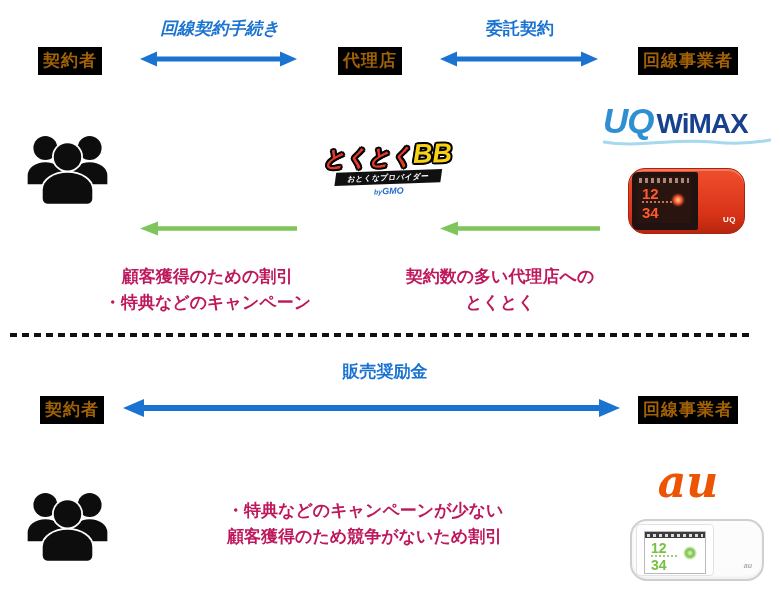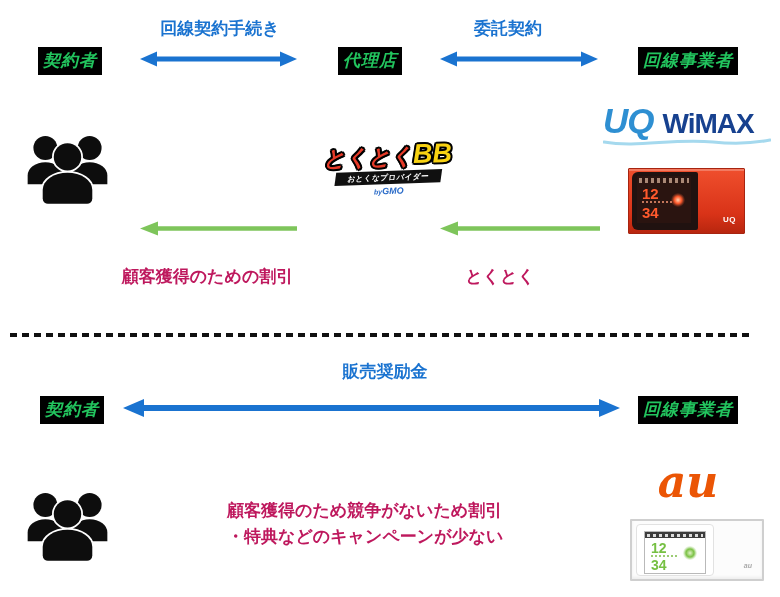--- a/index.html
+++ b/index.html
@@ -4,22 +4,22 @@
 <style>
   html,body{margin:0;padding:0;background:#fff;}
   #stage{
     position:relative;width:780px;height:597px;background:#fff;overflow:hidden;
     font-family:"Liberation Sans","DejaVu Sans",sans-serif;color:#111;
   }
   .abs{position:absolute;}
 
   
   .actor-box{
-    background:#000;color:#22c55e;font-weight:bold;font-size:17px;
-    padding:3px 5px;line-height:1.3;letter-spacing:1px;white-space:nowrap;font-style:italic;
+    background:#000;color:#a16207;font-weight:bold;font-size:17px;
+    padding:3px 5px;line-height:1.3;letter-spacing:1px;white-space:nowrap;
   }
 
   
   .arrow-label{
     color:#1a73d0;font-weight:bold;font-size:17px;text-align:center;white-space:nowrap;
   }
 
   
   .caption{font-size:17px;font-weight:bold;line-height:26px;color:#be185d;}
   .caption.center{text-align:center;}
@@ -47,31 +47,31 @@
     margin:2px auto 0;width:106px;background:#101010;color:#fff;
     font-size:7.5px;font-weight:bold;letter-spacing:.5px;
     transform:skewX(-10deg);padding:1.5px 0;white-space:nowrap;
   }
   .tk-byline{margin-top:3px;color:#2a6bc8;font-weight:bold;font-style:italic;font-size:9px;line-height:1;}
   .tk-byline .by{font-size:7px;}
 
   
   .uqwimax{width:168px;height:42px;white-space:nowrap;}
   .uq-txt{font-weight:bold;font-size:35px;color:#2e8fd2;font-style:italic;letter-spacing:-1px;line-height:1;vertical-align:baseline;}
-  .wimax-txt{font-weight:bold;font-size:28px;color:#17418f;letter-spacing:-1px;line-height:1;vertical-align:baseline;margin-left:9px;}
+  .wimax-txt{font-weight:bold;font-size:28px;color:#17418f;letter-spacing:-1px;line-height:1;vertical-align:baseline;margin-left:3px;}
   .uq-wave{position:absolute;left:0;bottom:-4px;}
 
   
   .au-logo{
     width:90px;text-align:center;color:#eb5505;font-weight:bold;font-style:italic;
     font-size:44px;line-height:1;font-family:"DejaVu Serif","Liberation Serif",serif;
   }
 
   
-  .device{border-radius:1px;}
+  .device{border-radius:17px;}
   .device-uq{
     width:115px;height:64px;
     background:linear-gradient(180deg,#ef4f2d 0%,#d93318 70%,#b8260e 100%);
     border:1px solid #a72410;box-shadow:inset 0 2px 0 rgba(255,255,255,.25);
   }
   .uq-dark{position:absolute;left:3px;top:3px;bottom:3px;width:66px;background:#201210;border-radius:6px 2px 2px 6px;}
   .uq-screen{position:absolute;left:5px;top:4px;width:54px;height:47px;background:#2a1410;}
   .screen-statusbar{position:absolute;left:2px;top:2px;right:2px;height:5px;
     background:repeating-linear-gradient(90deg,#caa58f 0 3px,transparent 3px 6px);opacity:.8;}
   .uq-num{position:absolute;left:5px;color:#ff5a2d;font-weight:bold;font-size:15px;line-height:1;}
@@ -98,22 +98,22 @@
   .au-minirow{position:absolute;left:6px;top:23px;width:28px;height:2px;
     background:repeating-linear-gradient(90deg,#9ccc74 0 2px,transparent 2px 4px);}
   .glow-green{right:8px;top:14px;background:radial-gradient(circle,#e2f3c9 0%,#7ac143 40%,rgba(122,193,67,.25) 62%,transparent 78%);}
   .au-brandtag{position:absolute;right:10px;bottom:10px;color:#a9a9a9;font-size:7px;font-style:italic;font-weight:bold;}
 </style>
 </head>
 <body>
 
 <div id="stage">
 
-  <div class="abs arrow-label" style="left:140px;top:17px;width:160px;">回線契約手続き</div>
-  <div class="abs arrow-label" style="left:428px;top:17px;width:160px;">委託契約</div>
+  <div class="abs arrow-label" style="left:140px;top:17px;width:160px;font-style:italic;">回線契約手続き</div>
+  <div class="abs arrow-label" style="left:440px;top:17px;width:160px;">委託契約</div>
 
   <div class="abs actor-box" style="left:38px;top:47px;">契約者</div>
   <div class="abs actor-box" style="left:338px;top:47px;">代理店</div>
   <div class="abs actor-box" style="left:638px;top:47px;">回線事業者</div>
 
   <svg class="abs" style="left:140px;top:51px;" width="157" height="16" viewBox="0 0 157 16">
     <line x1="14" y1="8" x2="143" y2="8" stroke="#1a73d0" stroke-width="5"></line>
     <polygon points="0,8 17,0.5 17,15.5" fill="#1a73d0"></polygon>
     <polygon points="157,8 140,0.5 140,15.5" fill="#1a73d0"></polygon>
   </svg>
@@ -166,22 +166,24 @@
     <line x1="15" y1="7.5" x2="157" y2="7.5" stroke="#7ec55b" stroke-width="4.5"></line>
     <polygon points="0,7.5 18,0.5 18,14.5" fill="#7ec55b"></polygon>
   </svg>
   <svg class="abs" style="left:440px;top:221px;" width="160" height="15" viewBox="0 0 160 15">
     <line x1="15" y1="7.5" x2="160" y2="7.5" stroke="#7ec55b" stroke-width="4.5"></line>
     <polygon points="0,7.5 18,0.5 18,14.5" fill="#7ec55b"></polygon>
   </svg>
 
   <div class="abs caption center" style="left:100px;top:264px;width:215px;">
     <div>顧客獲得のための割引</div>
+    <div>・特典などのキャンペーン</div>
   </div>
   <div class="abs caption center" style="left:400px;top:264px;width:200px;">
+    <div>契約数の多い代理店への</div>
     <div>とくとく</div>
   </div>
 
   <div class="abs divider" style="left:10px;top:333px;width:740px;"></div>
 
   <div class="abs arrow-label" style="left:300px;top:360px;width:170px;">販売奨励金</div>
 
   <div class="abs actor-box" style="left:40px;top:396px;">契約者</div>
   <div class="abs actor-box" style="left:638px;top:396px;">回線事業者</div>
 
@@ -194,22 +196,22 @@
   <svg class="abs" style="left:25px;top:488px;" width="85" height="73" viewBox="0 0 96 82">
     <circle cx="23" cy="19" r="13.5" fill="#0d0d0d"></circle>
     <circle cx="73" cy="19" r="13.5" fill="#0d0d0d"></circle>
     <path d="M3 60 V50 a20 15 0 0 1 40 0 V60 Z" fill="#0d0d0d"></path>
     <path d="M53 60 V50 a20 15 0 0 1 40 0 V60 Z" fill="#0d0d0d"></path>
     <circle cx="48" cy="29" r="15.5" fill="#0d0d0d" stroke="#fff" stroke-width="4" paint-order="stroke"></circle>
     <path d="M20 66 a28 19 0 0 1 56 0 v10 a6 6 0 0 1 -6 6 h-44 a6 6 0 0 1 -6 -6 z" fill="#0d0d0d" stroke="#fff" stroke-width="4" paint-order="stroke"></path>
   </svg>
 
   <div class="abs caption" style="left:227px;top:498px;width:300px;">
+    <div>・特典などのキャンペーンが少ない</div>
     <div>顧客獲得のため競争がないため割引</div>
-    <div>・特典などのキャンペーンが少ない</div>
   </div>
 
   <div class="abs au-logo" style="left:643px;top:460px;">au</div>
 
   <div class="abs device device-au" style="left:630px;top:519px;">
     <div class="au-panel">
       <div class="au-screen">
         <div class="au-statusbar"></div>
         <div class="au-num n1">12</div>
         <div class="au-minirow"></div>

